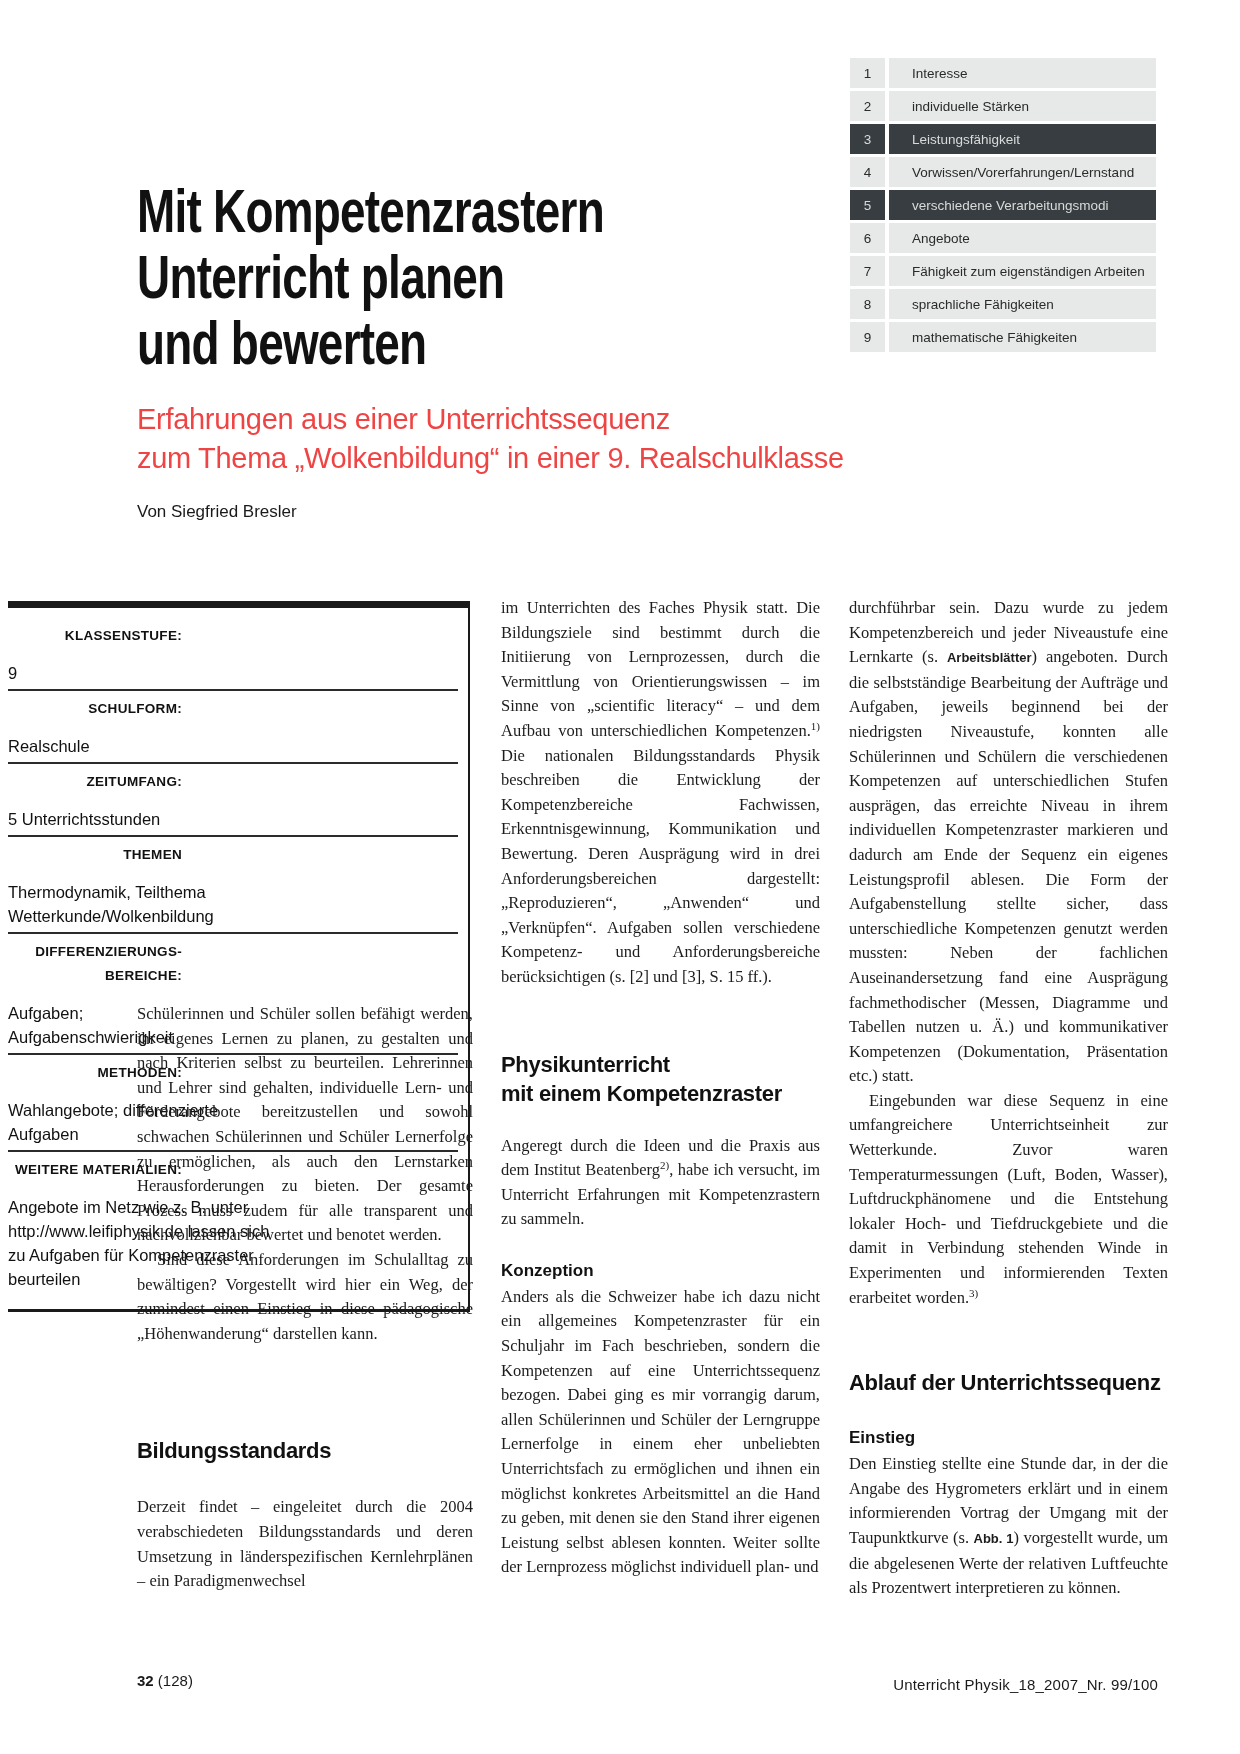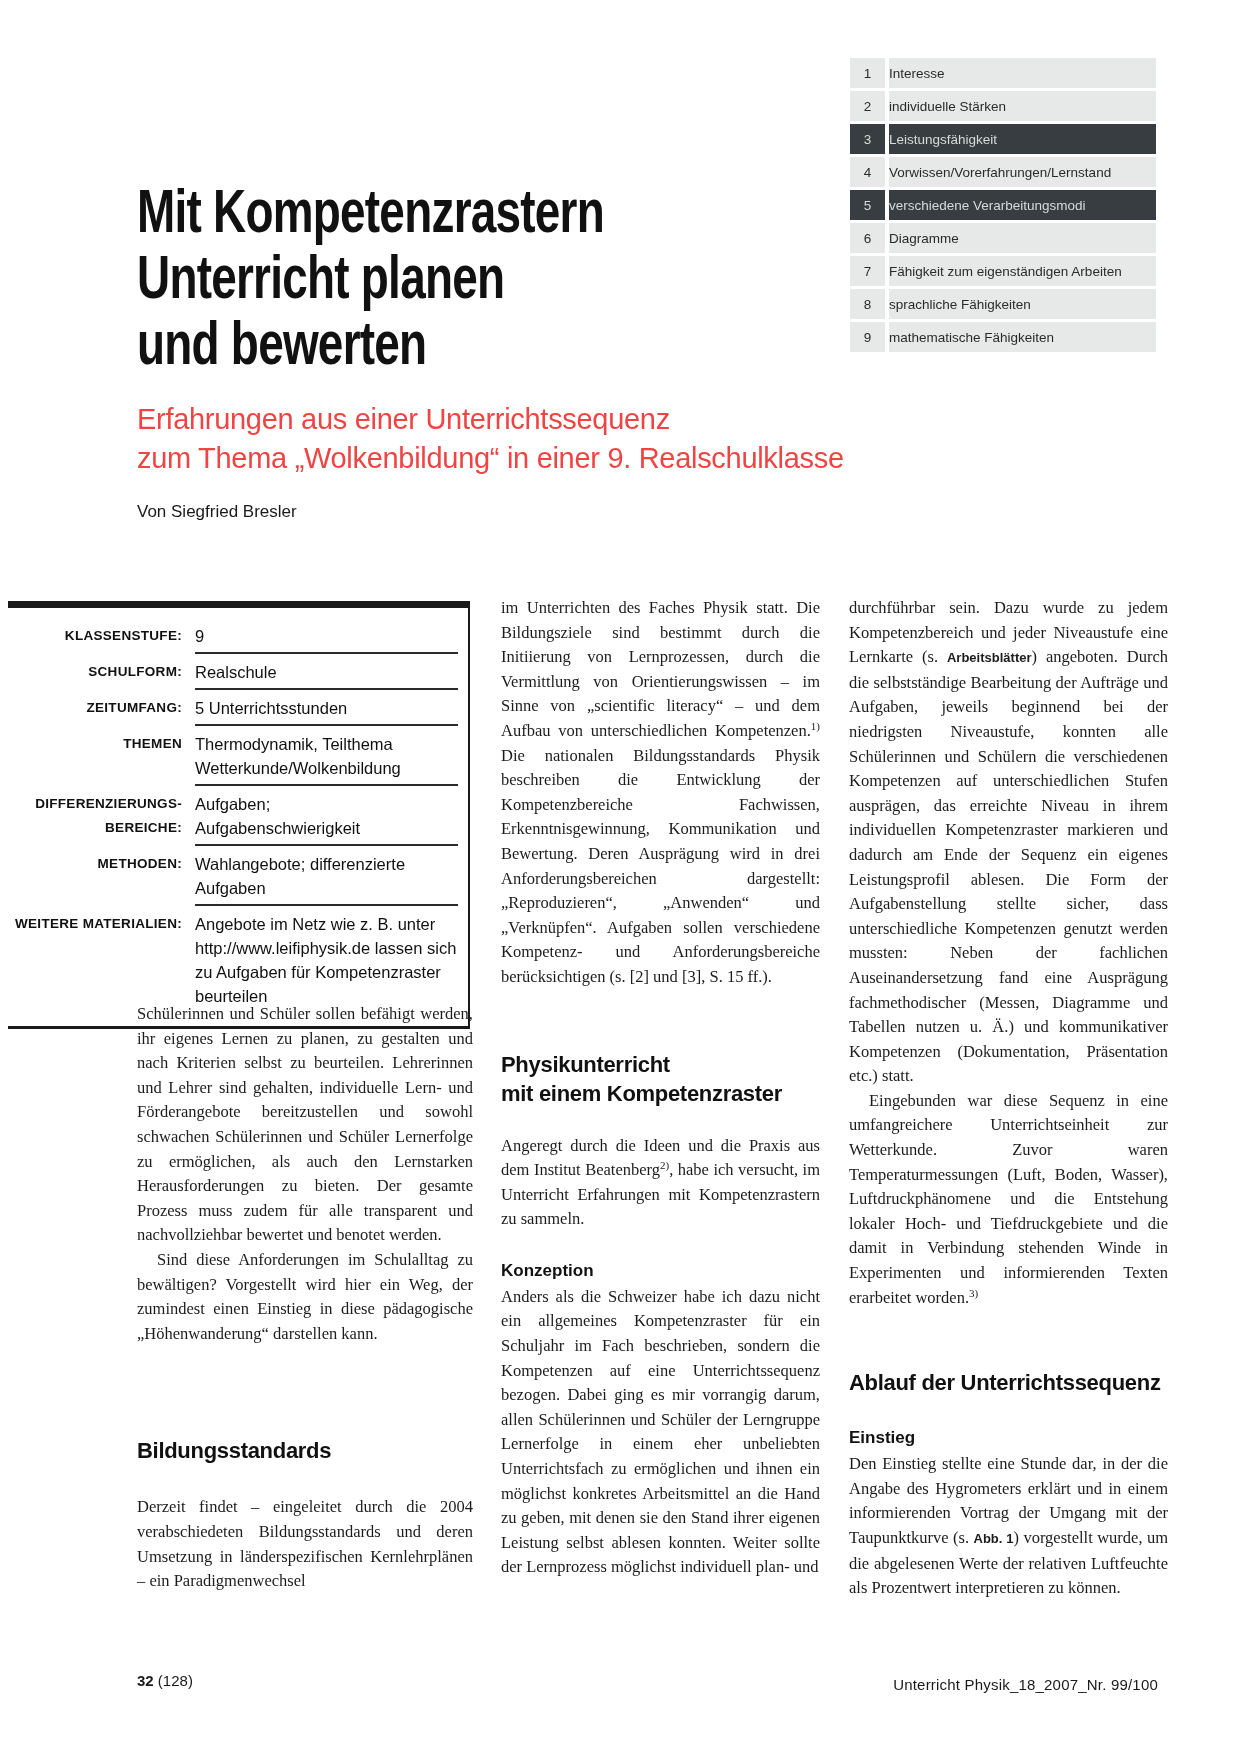--- a/index.html
+++ b/index.html
@@ -4,37 +4,37 @@
 <style>
   html,body { margin:0; padding:0; }
   body { background:#ffffff; font-family:"Liberation Sans", sans-serif; color:#1a1a1a; }
   .page { position:relative; width:1240px; height:1754px; background:#ffffff; overflow:hidden; }
 
   
   .comp-table { position:absolute; left:850px; top:58px; width:306px; }
   .comp-row { display:flex; gap:4px; margin-bottom:3px; height:30px; }
   .comp-num { width:35px; background:#e7e9e9; display:flex; align-items:center; justify-content:center;
               font-size:13.5px; color:#2a2a2a; }
-  .comp-label { flex:1; background:#e7e9e9; display:flex; align-items:center; padding-left:0;
+  .comp-label { flex:1; background:#e7e9e9; display:flex; align-items:center; padding-left:23px;
               font-size:13.5px; color:#2a2a2a; }
   .comp-row.hl .comp-num, .comp-row.hl .comp-label { background:#373d40; color:#d9dbdb; }
 
   
   .title { position:absolute; left:137px; top:136px; width:820px;
            font-weight:bold; font-size:62px; line-height:66px; letter-spacing:-1px;
            transform:scaleX(0.74); transform-origin:left top; white-space:pre-line; color:#111; }
   .subtitle { position:absolute; left:137px; top:400px; width:900px;
            font-size:29px; line-height:39px; letter-spacing:-0.3px; white-space:pre-line; color:#ef4444; }
   .author { position:absolute; left:137px; top:502px; font-size:17px; color:#1a1a1a; }
 
   
   .info-box { position:absolute; left:8px; top:601px; width:462px;
               border-top:7px solid #1a1a1a; border-bottom:3px solid #1a1a1a; border-right:2px solid #1a1a1a;
               padding:16px 0 8px 0; box-sizing:border-box; }
-  .info-row { display:flex; gap:13px; margin-bottom:6px; }
+  .info-row { display:flex; gap:13px; margin-bottom:6px;flex-direction:column; }
   .info-label { width:174px; text-align:right; font-size:13.5px; font-weight:bold; letter-spacing:0.3px;
                 line-height:24px; white-space:pre-line; color:#111; }
   .info-value { flex:1; font-size:16.5px; line-height:24px; white-space:pre-line; color:#111;
                 border-bottom:2px solid #2b2b2b; padding-bottom:4px; margin-right:10px; }
   .info-row:last-child .info-value { border-bottom:none; }
 
   
   .col { position:absolute; font-family:"Liberation Serif", serif; font-size:16.5px;
          line-height:24.6px; text-align:justify; color:#1c1c1c; }
   .col p { margin:0; }
@@ -87,21 +87,21 @@
       <div class="comp-row">
       <div class="comp-num">4</div>
       <div class="comp-label">Vorwissen/Vorerfahrungen/Lernstand</div>
     </div>
       <div class="comp-row hl">
       <div class="comp-num">5</div>
       <div class="comp-label">verschiedene Verarbeitungsmodi</div>
     </div>
       <div class="comp-row">
       <div class="comp-num">6</div>
-      <div class="comp-label">Diagramme</div>
+      <div class="comp-label">Angebote</div>
     </div>
       <div class="comp-row">
       <div class="comp-num">7</div>
       <div class="comp-label">Fähigkeit zum eigenständigen Arbeiten</div>
     </div>
       <div class="comp-row">
       <div class="comp-num">8</div>
       <div class="comp-label">sprachliche Fähigkeiten</div>
     </div>
       <div class="comp-row">

